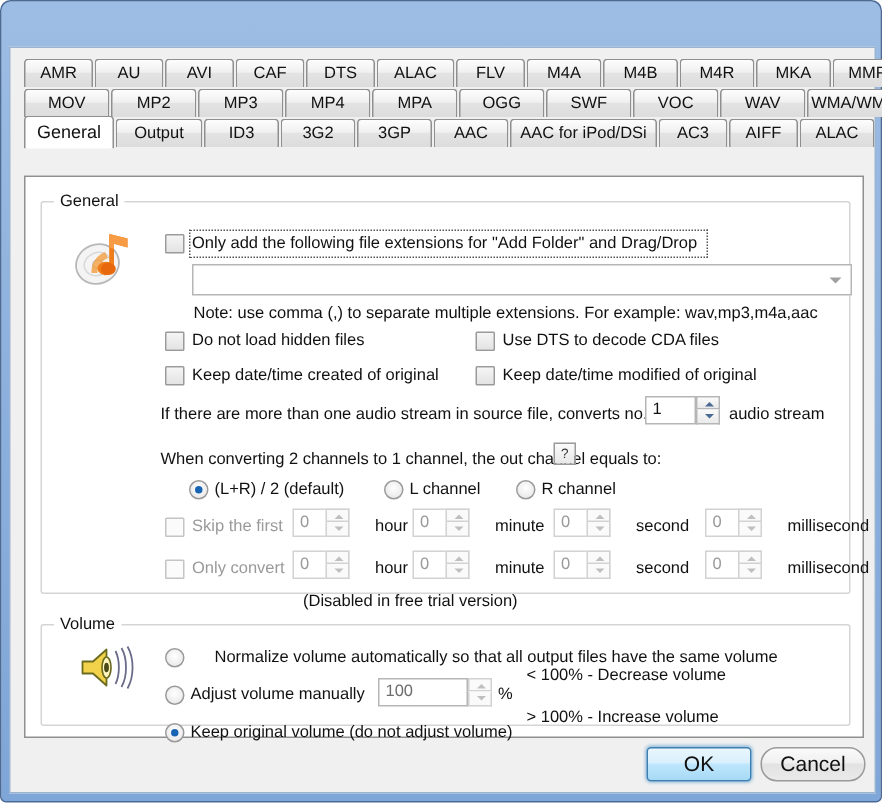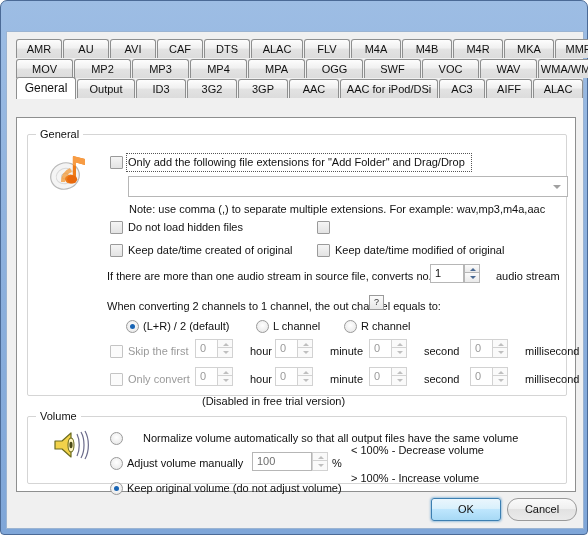--- a/index.html
+++ b/index.html
@@ -236,21 +236,21 @@
   }
 
   
   .btn {
     position: absolute;
     box-sizing: border-box;
     height: 23px;
     border: 1px solid #9a9a9a;
     border-radius: 3px;
     background: linear-gradient(180deg,#fafafa 0%, #f0f0f0 45%, #e2e2e2 50%, #eaeaea 100%);
-    font-size: 11px;
+    font-size: 14px;
     color: #111;
     text-align: center;
     line-height: 21px;
     cursor: pointer;
   }
   .btn.default {
     border-color: #3c7fb1;
     background: linear-gradient(180deg,#eaf6fd 0%, #d9f0fc 45%, #bee6fd 50%, #a7d9f5 100%);
     box-shadow: 0 0 2px 1px rgba(60,140,200,0.45);
   }
@@ -333,40 +333,41 @@
           <span style="position:absolute;left:5px;top:3px;font-size:11px;color:#111;"></span>
           <span class="arrow"></span>
         </div>
 
         <div class="lbl" style="left:102px; top:75px;">Note: use comma (,) to separate multiple extensions. For example: wav,mp3,m4a,aac</div>
 
         <div class="cb" style="left:83px; top:93px;"></div>
         <div class="lbl" style="left:101px; top:93px;">Do not load hidden files</div>
 
         <div class="cb" style="left:290px; top:93px;"></div>
+        <div class="lbl" style="left:308px; top:93px;">Use DTS to decode CDA files</div>
 
         <div class="cb" style="left:83px; top:116px;"></div>
         <div class="lbl" style="left:101px; top:116px;">Keep date/time created of original</div>
 
         <div class="cb" style="left:290px; top:116px;"></div>
         <div class="lbl" style="left:308px; top:116px;">Keep date/time modified of original</div>
 
         <div class="lbl" style="left:80px; top:142px;">If there are more than one audio stream in source file, converts no.</div>
         <div class="txt" style="left:403px; top:136px; width:34px; color:#111;">
           <span>1</span>
         </div>
         <div class="spin" style="left:437px; top:136px;">
           <div class="up">
               <span class="arrowup"></span>
             </div>
           <div class="dn">
               <span class="arrowdn"></span>
             </div>
         </div>
-        <div class="lbl" style="left:469px; top:142px;text-align:center;">audio stream</div>
+        <div class="lbl" style="left:459px; top:142px;text-align:center;">audio stream</div>
 
         <div class="lbl" style="left:80px; top:172px;">When converting 2 channels to 1 channel, the out channel equals to:</div>
         <div class="helpbtn" style="left:342px; top:167px;">?</div>
 
         <div class="rb checked" style="left:99px; top:192px;"></div>
         <div class="lbl" style="left:116px; top:192px;">(L+R) / 2 (default)</div>
 
         <div class="rb" style="left:229px; top:192px;"></div>
         <div class="lbl" style="left:246px; top:192px;">L channel</div>
 

